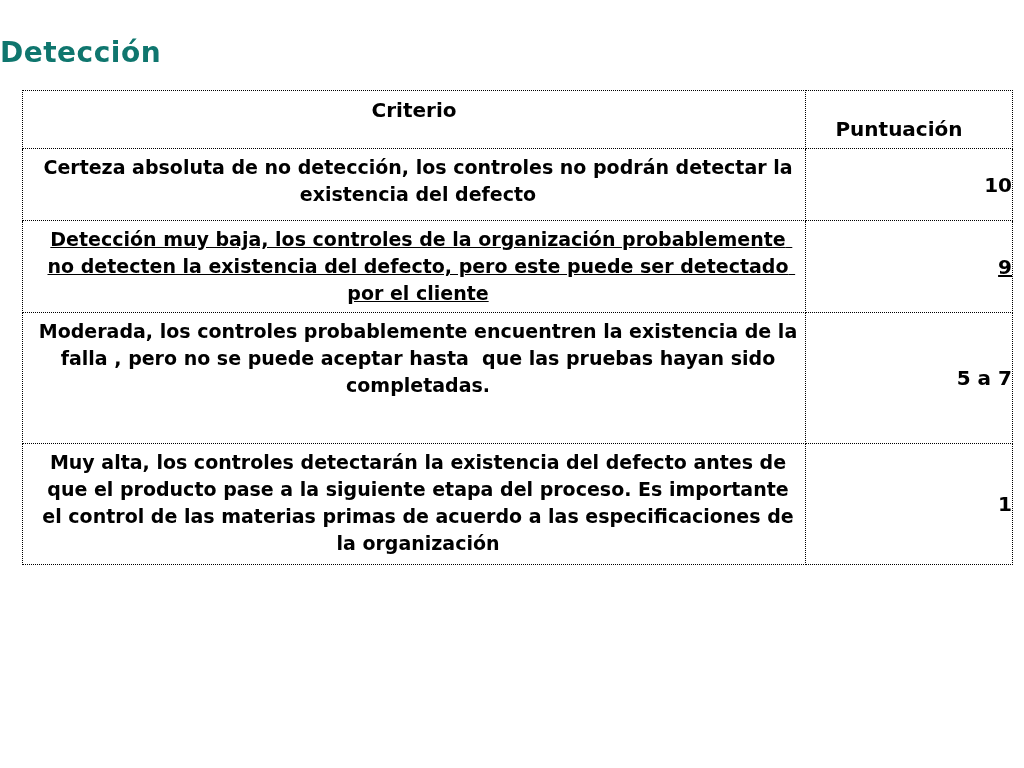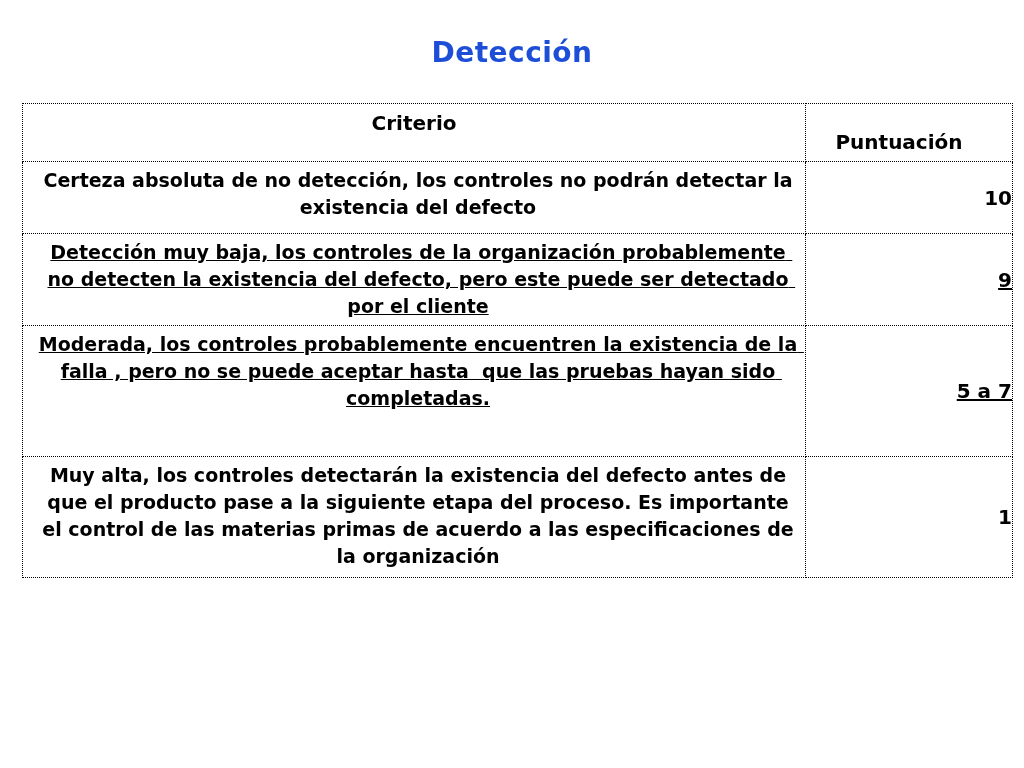--- a/index.html
+++ b/index.html
@@ -15,30 +15,29 @@
     height: 768px;
     background: #ffffff;
     overflow: hidden;
   }
 
   .slide-title {
     position: absolute;
     top: 36px;
     left: 0;
     width: 100%;
-    text-align: center;
     font-size: 28px;
     font-weight: bold;
-    color: #1d4ed8;
+    color: #0f766e;
     letter-spacing: 0.5px;
   }
 
   table.criteria-table {
     position: absolute;
-    top: 103px;
+    top: 90px;
     left: 22px;
     width: 990px;
     border-collapse: collapse;
     table-layout: fixed;
     background: #ffffff;
   }
 
   table.criteria-table th,
   table.criteria-table td {
     border: 1px dotted #000000;
@@ -95,21 +94,21 @@
     </thead>
     <tbody>
       <tr style="height:72px;">
         <td class="criterio-cell">Certeza absoluta de no detección, los controles no podrán detectar la existencia del defecto</td>
         <td class="puntuacion-cell">10</td>
       </tr>
       <tr style="height:89px;text-decoration:underline;">
         <td class="criterio-cell">Detección muy baja, los controles de la organización probablemente no detecten la existencia del defecto, pero este puede ser detectado por el cliente</td>
         <td class="puntuacion-cell">9</td>
       </tr>
-      <tr style="height:131px;text-decoration:underline;">
+      <tr style="height:131px;">
         <td class="criterio-cell">Moderada, los controles probablemente encuentren la existencia de la falla , pero no se puede aceptar hasta  que las pruebas hayan sido completadas.</td>
         <td class="puntuacion-cell">5 a 7</td>
       </tr>
       <tr style="height:121px;">
         <td class="criterio-cell">Muy alta, los controles detectarán la existencia del defecto antes de que el producto pase a la siguiente etapa del proceso. Es importante el control de las materias primas de acuerdo a las especificaciones de la organización</td>
         <td class="puntuacion-cell">1</td>
       </tr>
     </tbody>
   </table>
 

